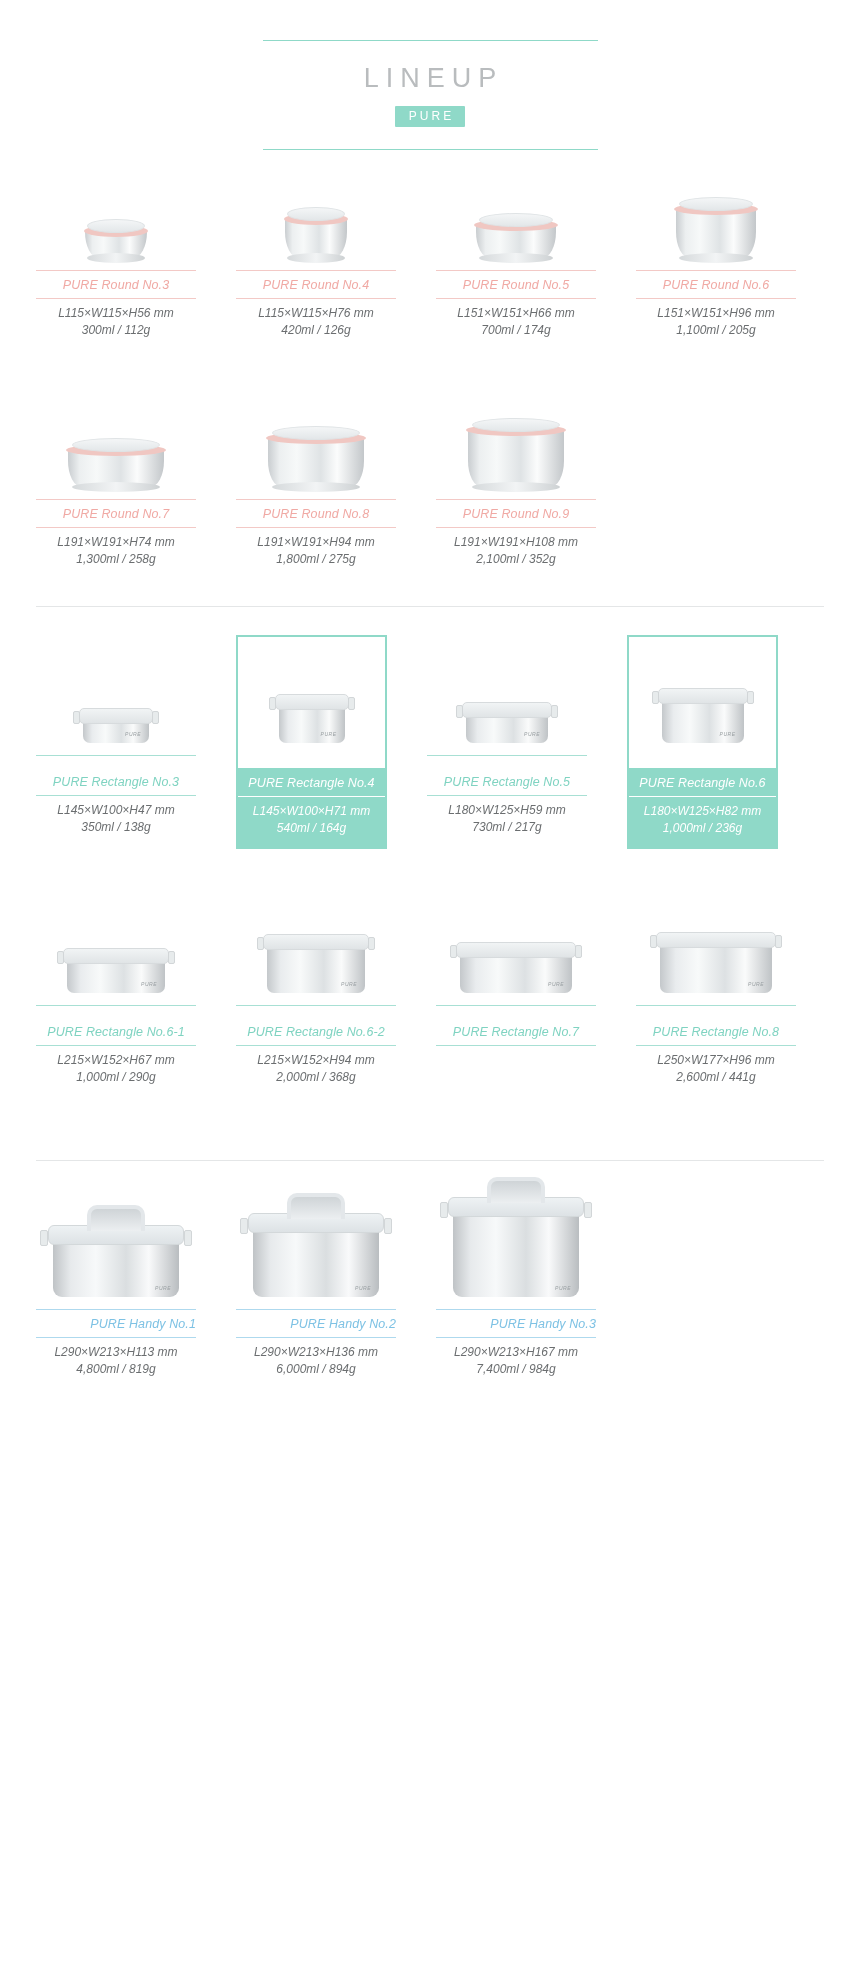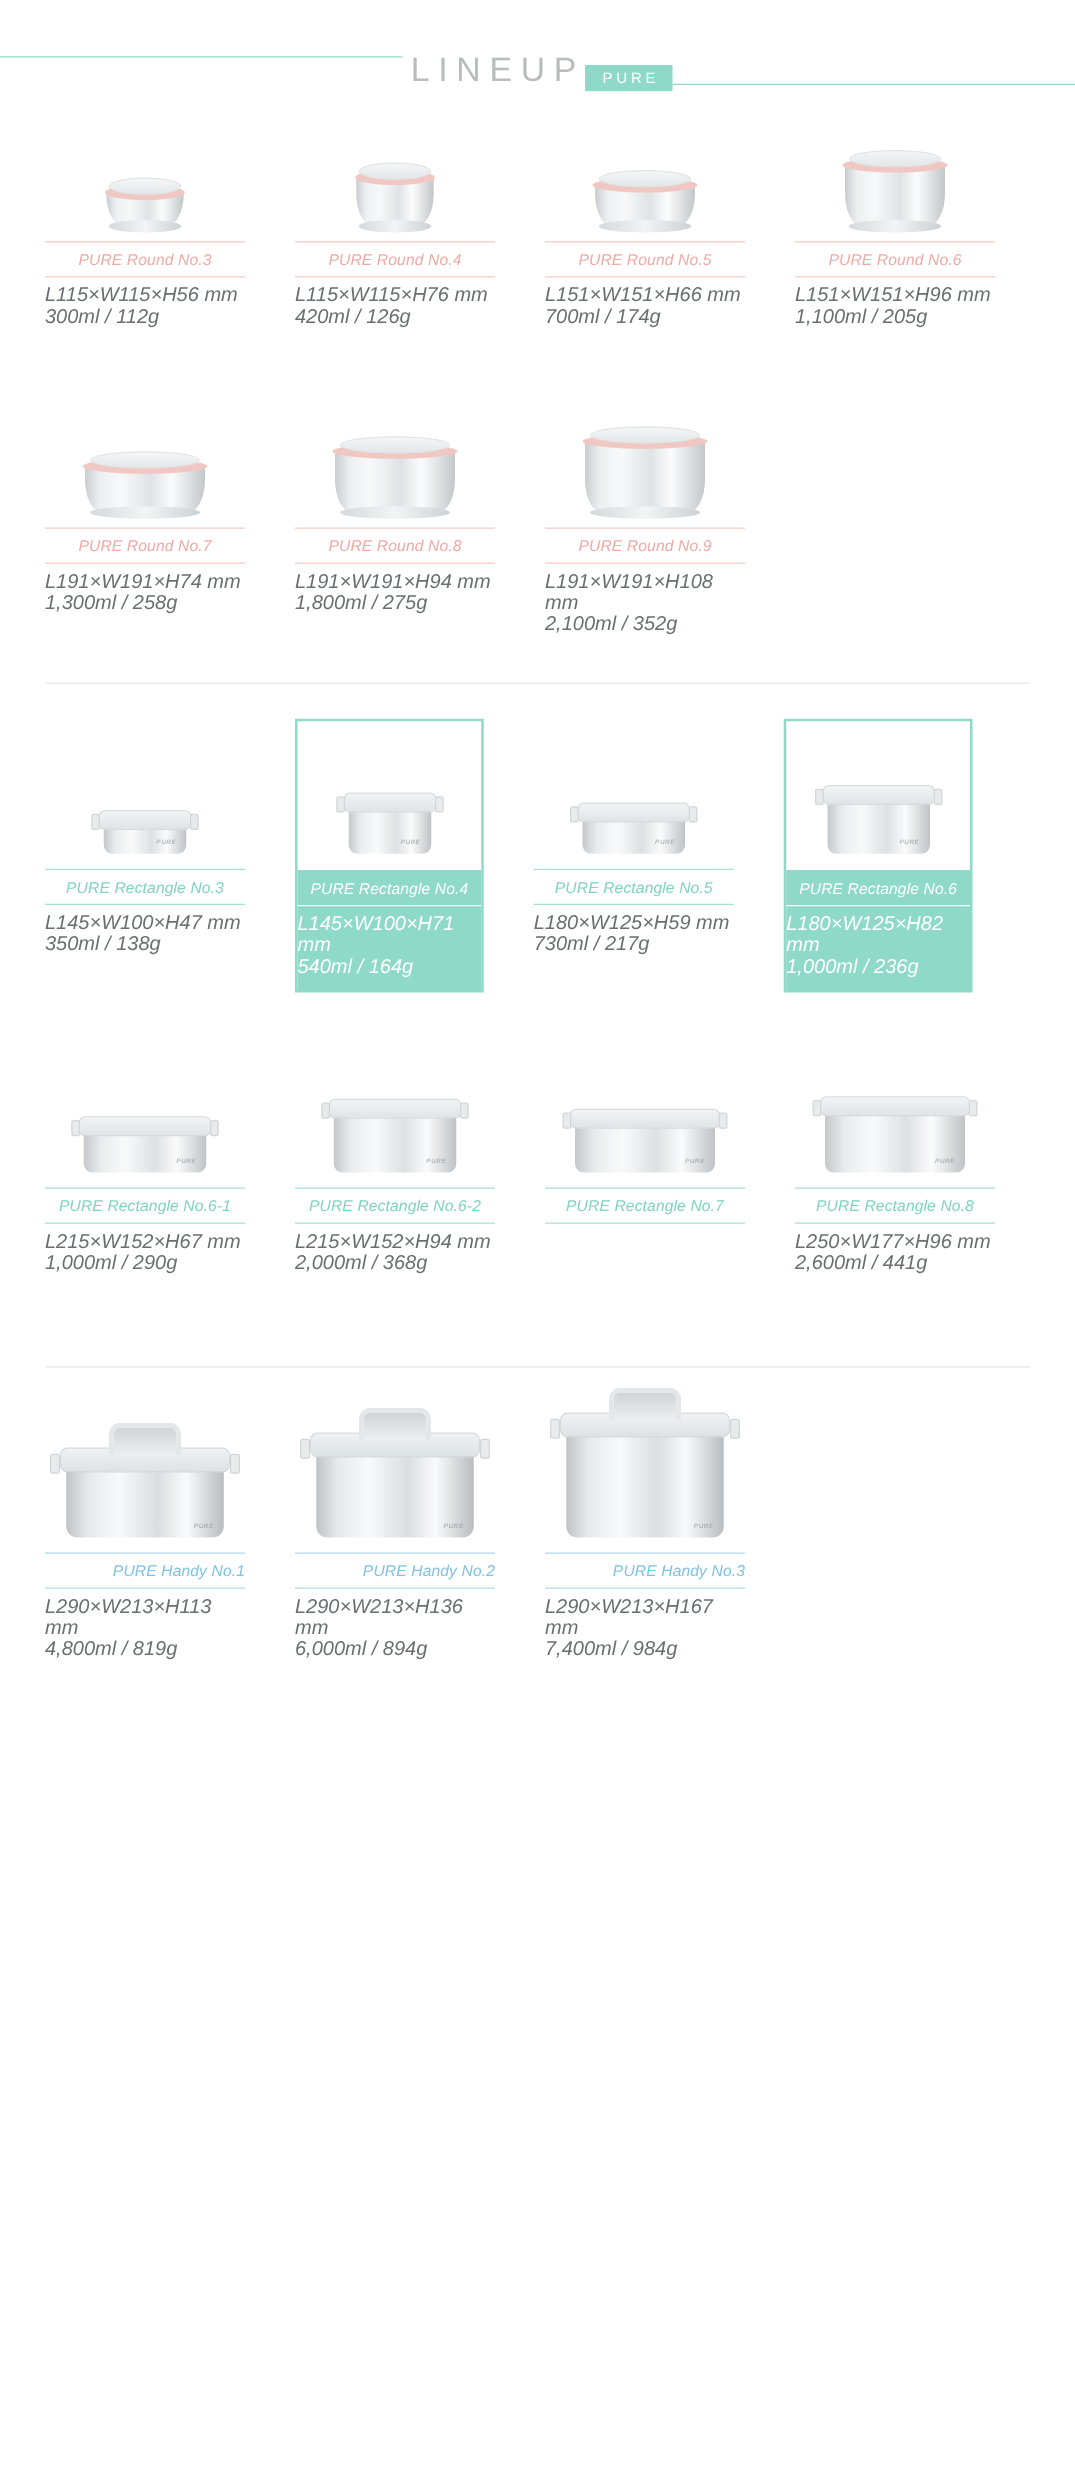--- a/index.html
+++ b/index.html
@@ -6,21 +6,21 @@
   body {
     width: 860px;
     background: #ffffff;
     font-family: "Liberation Sans", sans-serif;
     color: #555;
     -webkit-font-smoothing: antialiased;
   }
   .page { width: 860px; position: relative; padding-bottom: 60px; }
 
   
-  .header { padding-top: 40px; display: flex; flex-direction: row; align-items: center; }
+  .header { padding-top: 40px; display: flex; flex-direction: column; align-items: center; }
   .rule { width: 335px; height: 1px; background: #8fd9c8; }
   .rule.top { margin-bottom: 22px; }
   .rule.bottom { margin-top: 22px; }
   .lineup-title {
     font-size: 27px;
     letter-spacing: 7px;
     color: #b9bcbe;
     font-weight: 400;
     padding-left: 7px;
   }
@@ -61,35 +61,35 @@
   .label {
     width: 100%;
     text-align: center;
     font-size: 12.5px;
     padding: 7px 0 6px;
     letter-spacing: 0.1px;
   }
   .divider-line { width: 100%; height: 1px; }
   .specs {
     width: 100%;
-    text-align: left;
-    font-size: 16px;
+    text-align: center;
+    font-size: 12px;
     line-height: 17px;
     color: #6b6e70;
     padding-top: 6px;
     padding-bottom: 4px;
   }
 
   
   .theme-round .label { color: #f0a9a4; }
   .theme-round .divider-line { background: #f3c9c6; }
   .theme-round .label-top-line { background: #f3c9c6; }
 
   
-  .theme-rect .label { color: #7fd3c1; }
+  .theme-rect .label { color: #7fd3c1; margin-top: 12px; }
   .theme-rect .divider-line { background: #a8e0d4; }
   .theme-rect .label-top-line { background: #a8e0d4; }
 
   
   .theme-handy .label { color: #7ec2e4; text-align: right; }
   .theme-handy .divider-line { background: #aed9ee; }
   .theme-handy .label-top-line { background: #aed9ee; }
 
   .label-top-line { width: 100%; height: 1px; }
 

